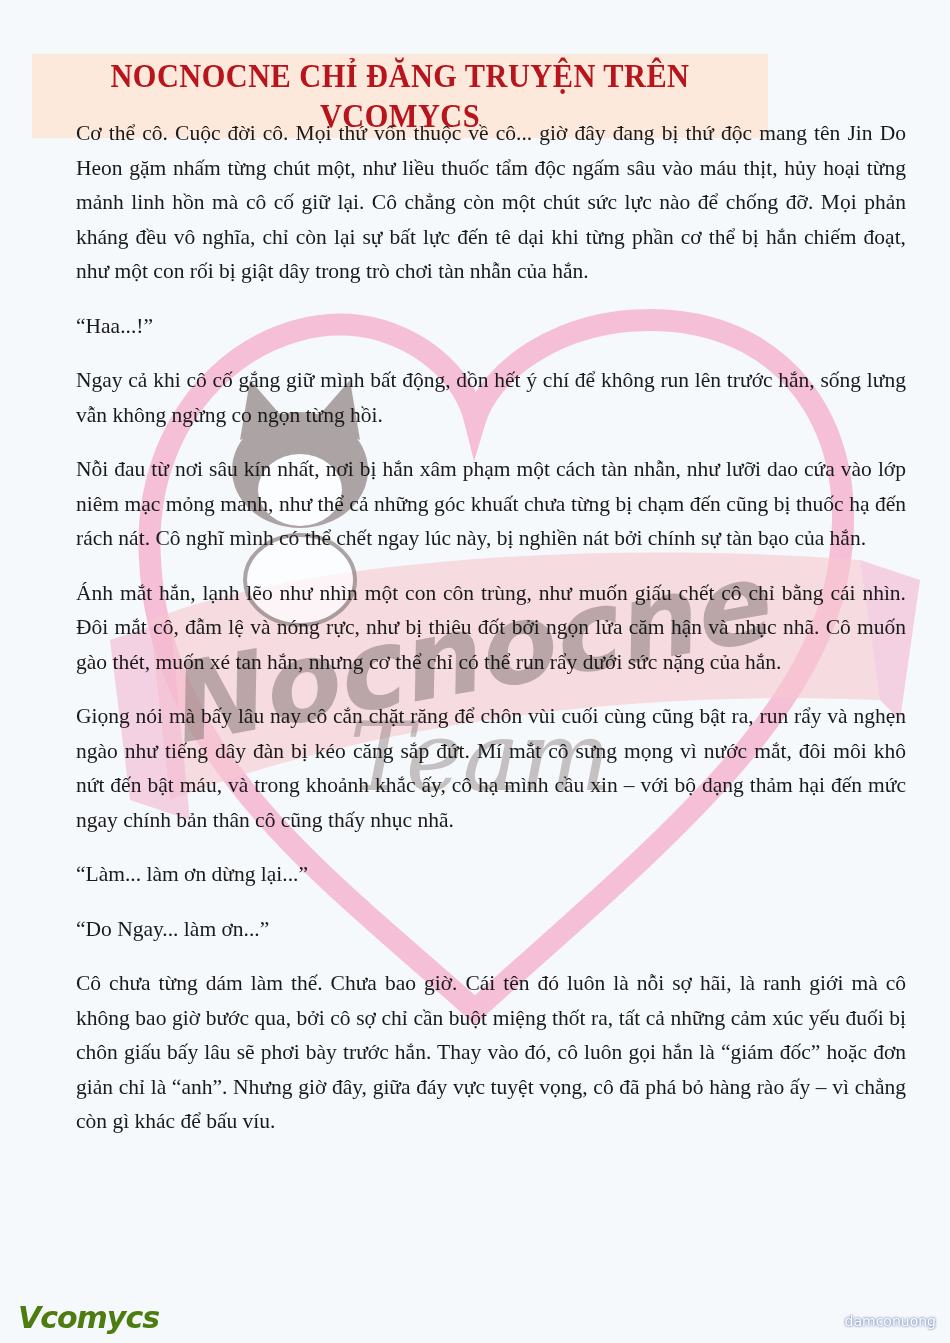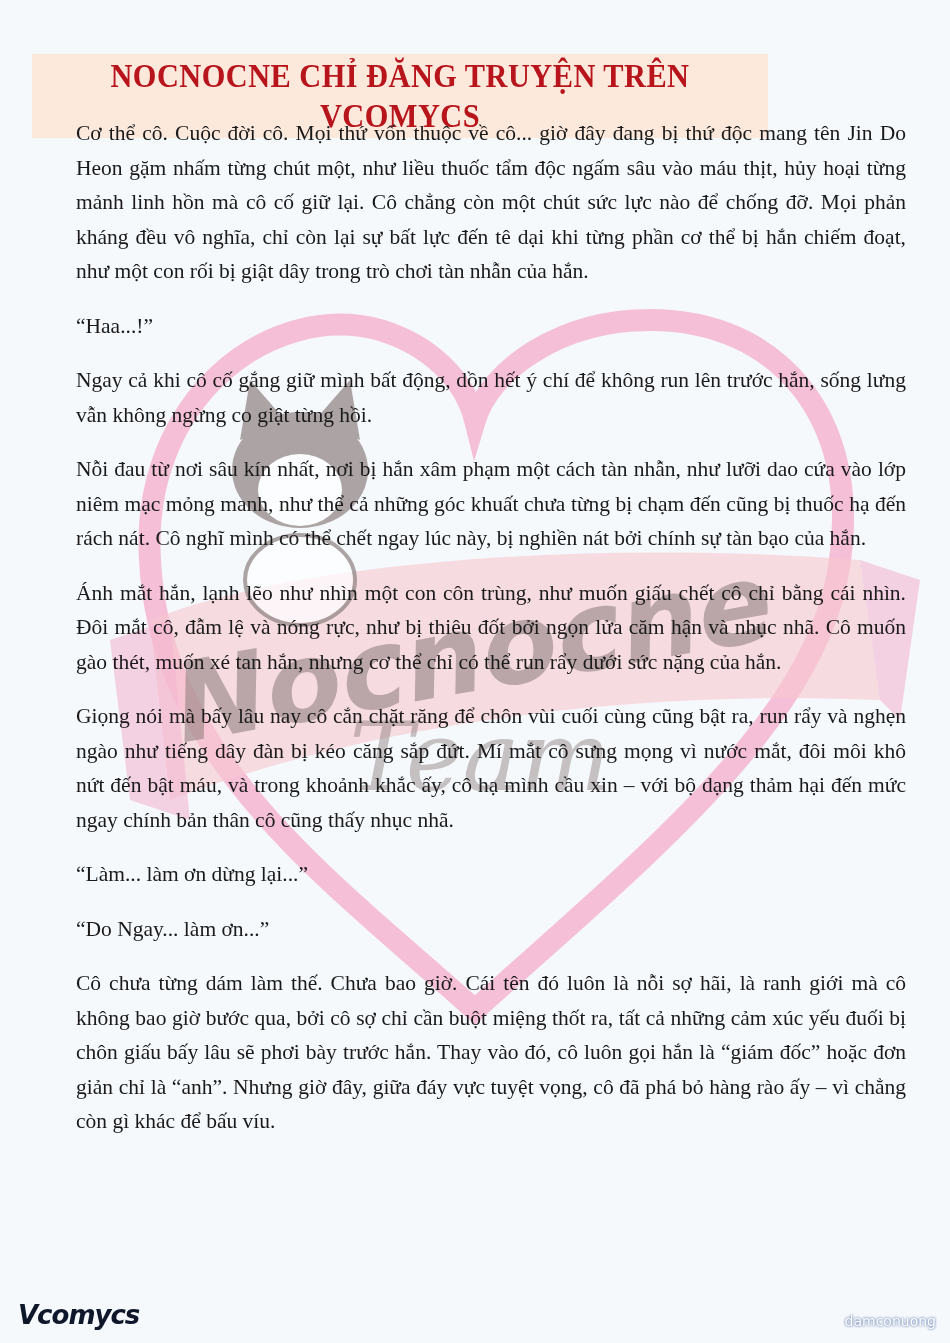--- a/index.html
+++ b/index.html
@@ -23,21 +23,21 @@
     .content {
       position: absolute; top: 116px; left: 76px; width: 830px; z-index: 2;
     }
     .para {
       margin: 0 0 20px 0; font-size: 21.5px; line-height: 34.5px;
       text-align: justify; text-align-last: left;
     }
     .footer-logo {
       position: absolute; left: 18px; top: 1300px; z-index: 2;
       font-family: "DejaVu Sans", sans-serif; font-style: italic; font-weight: bold;
-      font-size: 26px; color: #0f172a; letter-spacing: -1px;
+      font-size: 30px; color: #4d7c0f; letter-spacing: -1px;
     }
     .footer-source {
       position: absolute; right: 14px; top: 1313px; z-index: 2;
       font-family: "DejaVu Sans", sans-serif; font-size: 14px; color: #ffffff;
       text-shadow: 0 0 3px #6e86b8, 0 0 2px #6e86b8;
       margin-left: 20px;
     }
   </style>
 </head>
 <body>
@@ -62,21 +62,21 @@
   <text x="480" y="790" text-anchor="middle" font-family="DejaVu Serif, serif" font-style="italic" font-size="96" fill="#8a7c7a" opacity="0.45">Team</text>
 </svg>
 
 <div class="title-wrap">
   <span class="title">NOCNOCNE CHỈ ĐĂNG TRUYỆN TRÊN VCOMYCS</span>
 </div>
 
 <div class="content">
   <p class="para">Cơ thể cô. Cuộc đời cô. Mọi thứ vốn thuộc về cô... giờ đây đang bị thứ độc mang tên Jin Do Heon gặm nhấm từng chút một, như liều thuốc tẩm độc ngấm sâu vào máu thịt, hủy hoại từng mảnh linh hồn mà cô cố giữ lại. Cô chẳng còn một chút sức lực nào để chống đỡ. Mọi phản kháng đều vô nghĩa, chỉ còn lại sự bất lực đến tê dại khi từng phần cơ thể bị hắn chiếm đoạt, như một con rối bị giật dây trong trò chơi tàn nhẫn của hắn.</p>
   <p class="para">“Haa...!”</p>
-  <p class="para">Ngay cả khi cô cố gắng giữ mình bất động, dồn hết ý chí để không run lên trước hắn, sống lưng vẫn không ngừng co giật từng hồi.</p>
+  <p class="para">Ngay cả khi cô cố gắng giữ mình bất động, dồn hết ý chí để không run lên trước hắn, sống lưng vẫn không ngừng co ngọn từng hồi.</p>
   <p class="para">Nỗi đau từ nơi sâu kín nhất, nơi bị hắn xâm phạm một cách tàn nhẫn, như lưỡi dao cứa vào lớp niêm mạc mỏng manh, như thể cả những góc khuất chưa từng bị chạm đến cũng bị thuốc hạ đến rách nát. Cô nghĩ mình có thể chết ngay lúc này, bị nghiền nát bởi chính sự tàn bạo của hắn.</p>
   <p class="para">Ánh mắt hắn, lạnh lẽo như nhìn một con côn trùng, như muốn giấu chết cô chỉ bằng cái nhìn. Đôi mắt cô, đẫm lệ và nóng rực, như bị thiêu đốt bởi ngọn lửa căm hận và nhục nhã. Cô muốn gào thét, muốn xé tan hắn, nhưng cơ thể chỉ có thể run rẩy dưới sức nặng của hắn.</p>
   <p class="para">Giọng nói mà bấy lâu nay cô cắn chặt răng để chôn vùi cuối cùng cũng bật ra, run rẩy và nghẹn ngào như tiếng dây đàn bị kéo căng sắp đứt. Mí mắt cô sưng mọng vì nước mắt, đôi môi khô nứt đến bật máu, và trong khoảnh khắc ấy, cô hạ mình cầu xin – với bộ dạng thảm hại đến mức ngay chính bản thân cô cũng thấy nhục nhã.</p>
   <p class="para">“Làm... làm ơn dừng lại...”</p>
   <p class="para">“Do Ngay... làm ơn...”</p>
   <p class="para">Cô chưa từng dám làm thế. Chưa bao giờ. Cái tên đó luôn là nỗi sợ hãi, là ranh giới mà cô không bao giờ bước qua, bởi cô sợ chỉ cần buột miệng thốt ra, tất cả những cảm xúc yếu đuối bị chôn giấu bấy lâu sẽ phơi bày trước hắn. Thay vào đó, cô luôn gọi hắn là “giám đốc” hoặc đơn giản chỉ là “anh”. Nhưng giờ đây, giữa đáy vực tuyệt vọng, cô đã phá bỏ hàng rào ấy – vì chẳng còn gì khác để bấu víu.</p>
 </div>
 
 <div class="footer-logo">Vcomycs</div>
 <div class="footer-source">damconuong</div>

